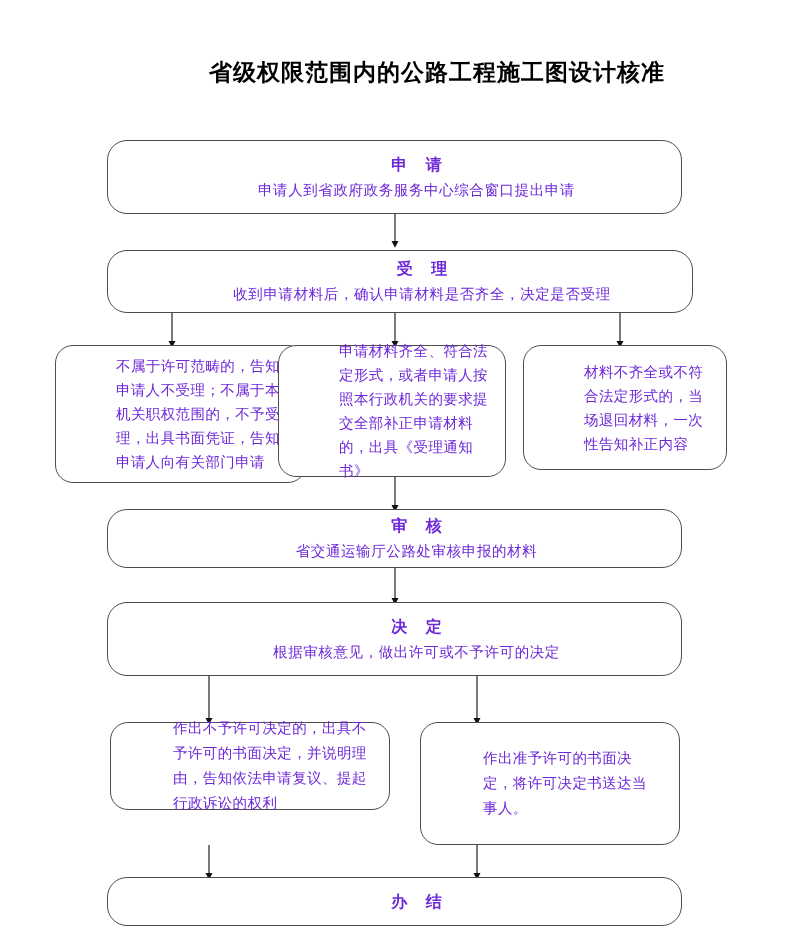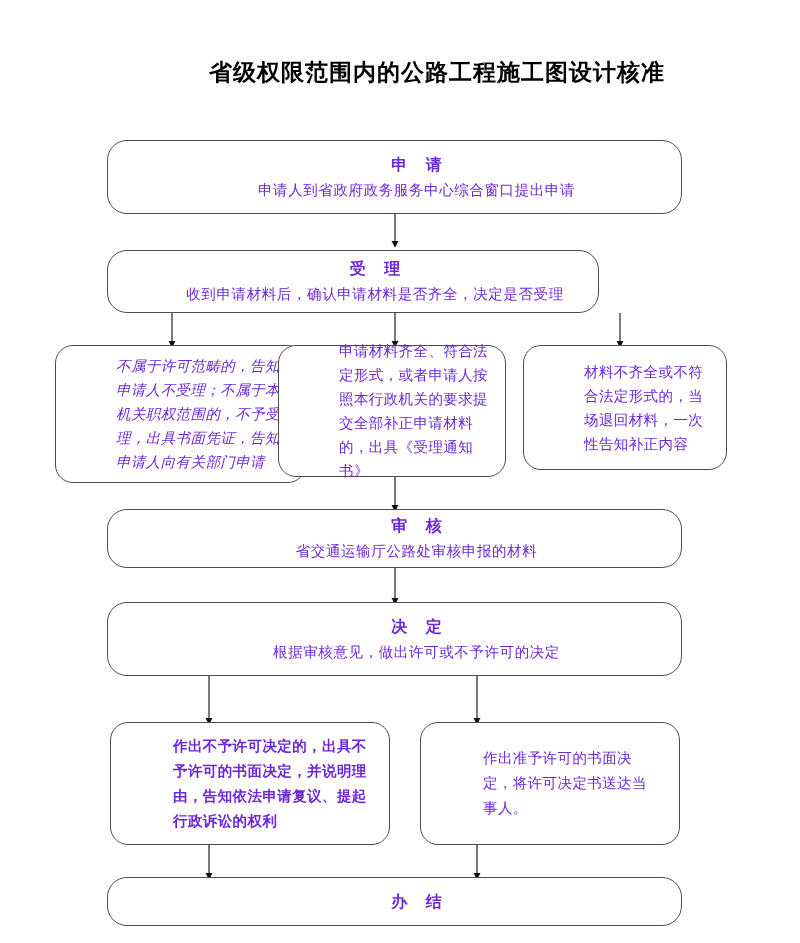--- a/index.html
+++ b/index.html
@@ -122,26 +122,26 @@
     </g>
   </svg>
 
   <div class="chart-title">省级权限范围内的公路工程施工图设计核准</div>
 
   <div class="node stage" style="left:107px; top:140px; width:575px; height:74px;">
     <div class="node-head">申 请</div>
     <div class="node-body">申请人到省政府政务服务中心综合窗口提出申请</div>
   </div>
 
-  <div class="node stage" style="left:107px; top:250px; width:492px; height:63px;">
+  <div class="node stage" style="left:107px; top:250px; width:586px; height:63px;">
     <div class="node-head">受 理</div>
     <div class="node-body">收到申请材料后，确认申请材料是否齐全，决定是否受理</div>
   </div>
 
-  <div class="node branch" style="left:55px; top:345px; width:251px; height:138px;font-style:italic;">
+  <div class="node branch" style="left:55px; top:345px; width:251px; height:138px;">
     <div class="node-body">不属于许可范畴的，告知申请人不受理；不属于本机关职权范围的，不予受理，出具书面凭证，告知申请人向有关部门申请</div>
   </div>
 
   <div class="node branch" style="left:278px; top:345px; width:228px; height:132px;">
     <div class="node-body">申请材料齐全、符合法定形式，或者申请人按照本行政机关的要求提交全部补正申请材料的，出具《受理通知书》</div>
   </div>
 
   <div class="node branch" style="left:523px; top:345px; width:204px; height:125px;">
     <div class="node-body">材料不齐全或不符合法定形式的，当场退回材料，一次性告知补正内容</div>
   </div>
@@ -149,21 +149,21 @@
   <div class="node stage" style="left:107px; top:509px; width:575px; height:59px;">
     <div class="node-head">审 核</div>
     <div class="node-body">省交通运输厅公路处审核申报的材料</div>
   </div>
 
   <div class="node stage" style="left:107px; top:602px; width:575px; height:74px;">
     <div class="node-head">决 定</div>
     <div class="node-body">根据审核意见，做出许可或不予许可的决定</div>
   </div>
 
-  <div class="node result" style="left:110px; top:722px; width:280px; height:123px;font-weight:bold;">
+  <div class="node result" style="left:110px; top:722px; width:280px; height:88px;">
     <div class="node-body">作出不予许可决定的，出具不予许可的书面决定，并说明理由，告知依法申请复议、提起行政诉讼的权利</div>
   </div>
 
   <div class="node result" style="left:420px; top:722px; width:260px; height:123px;">
     <div class="node-body">作出准予许可的书面决定，将许可决定书送达当事人。</div>
   </div>
 
   <div class="node stage terminal" style="left:107px; top:877px; width:575px; height:49px;">
     <div class="node-head">办 结</div>
   </div>

